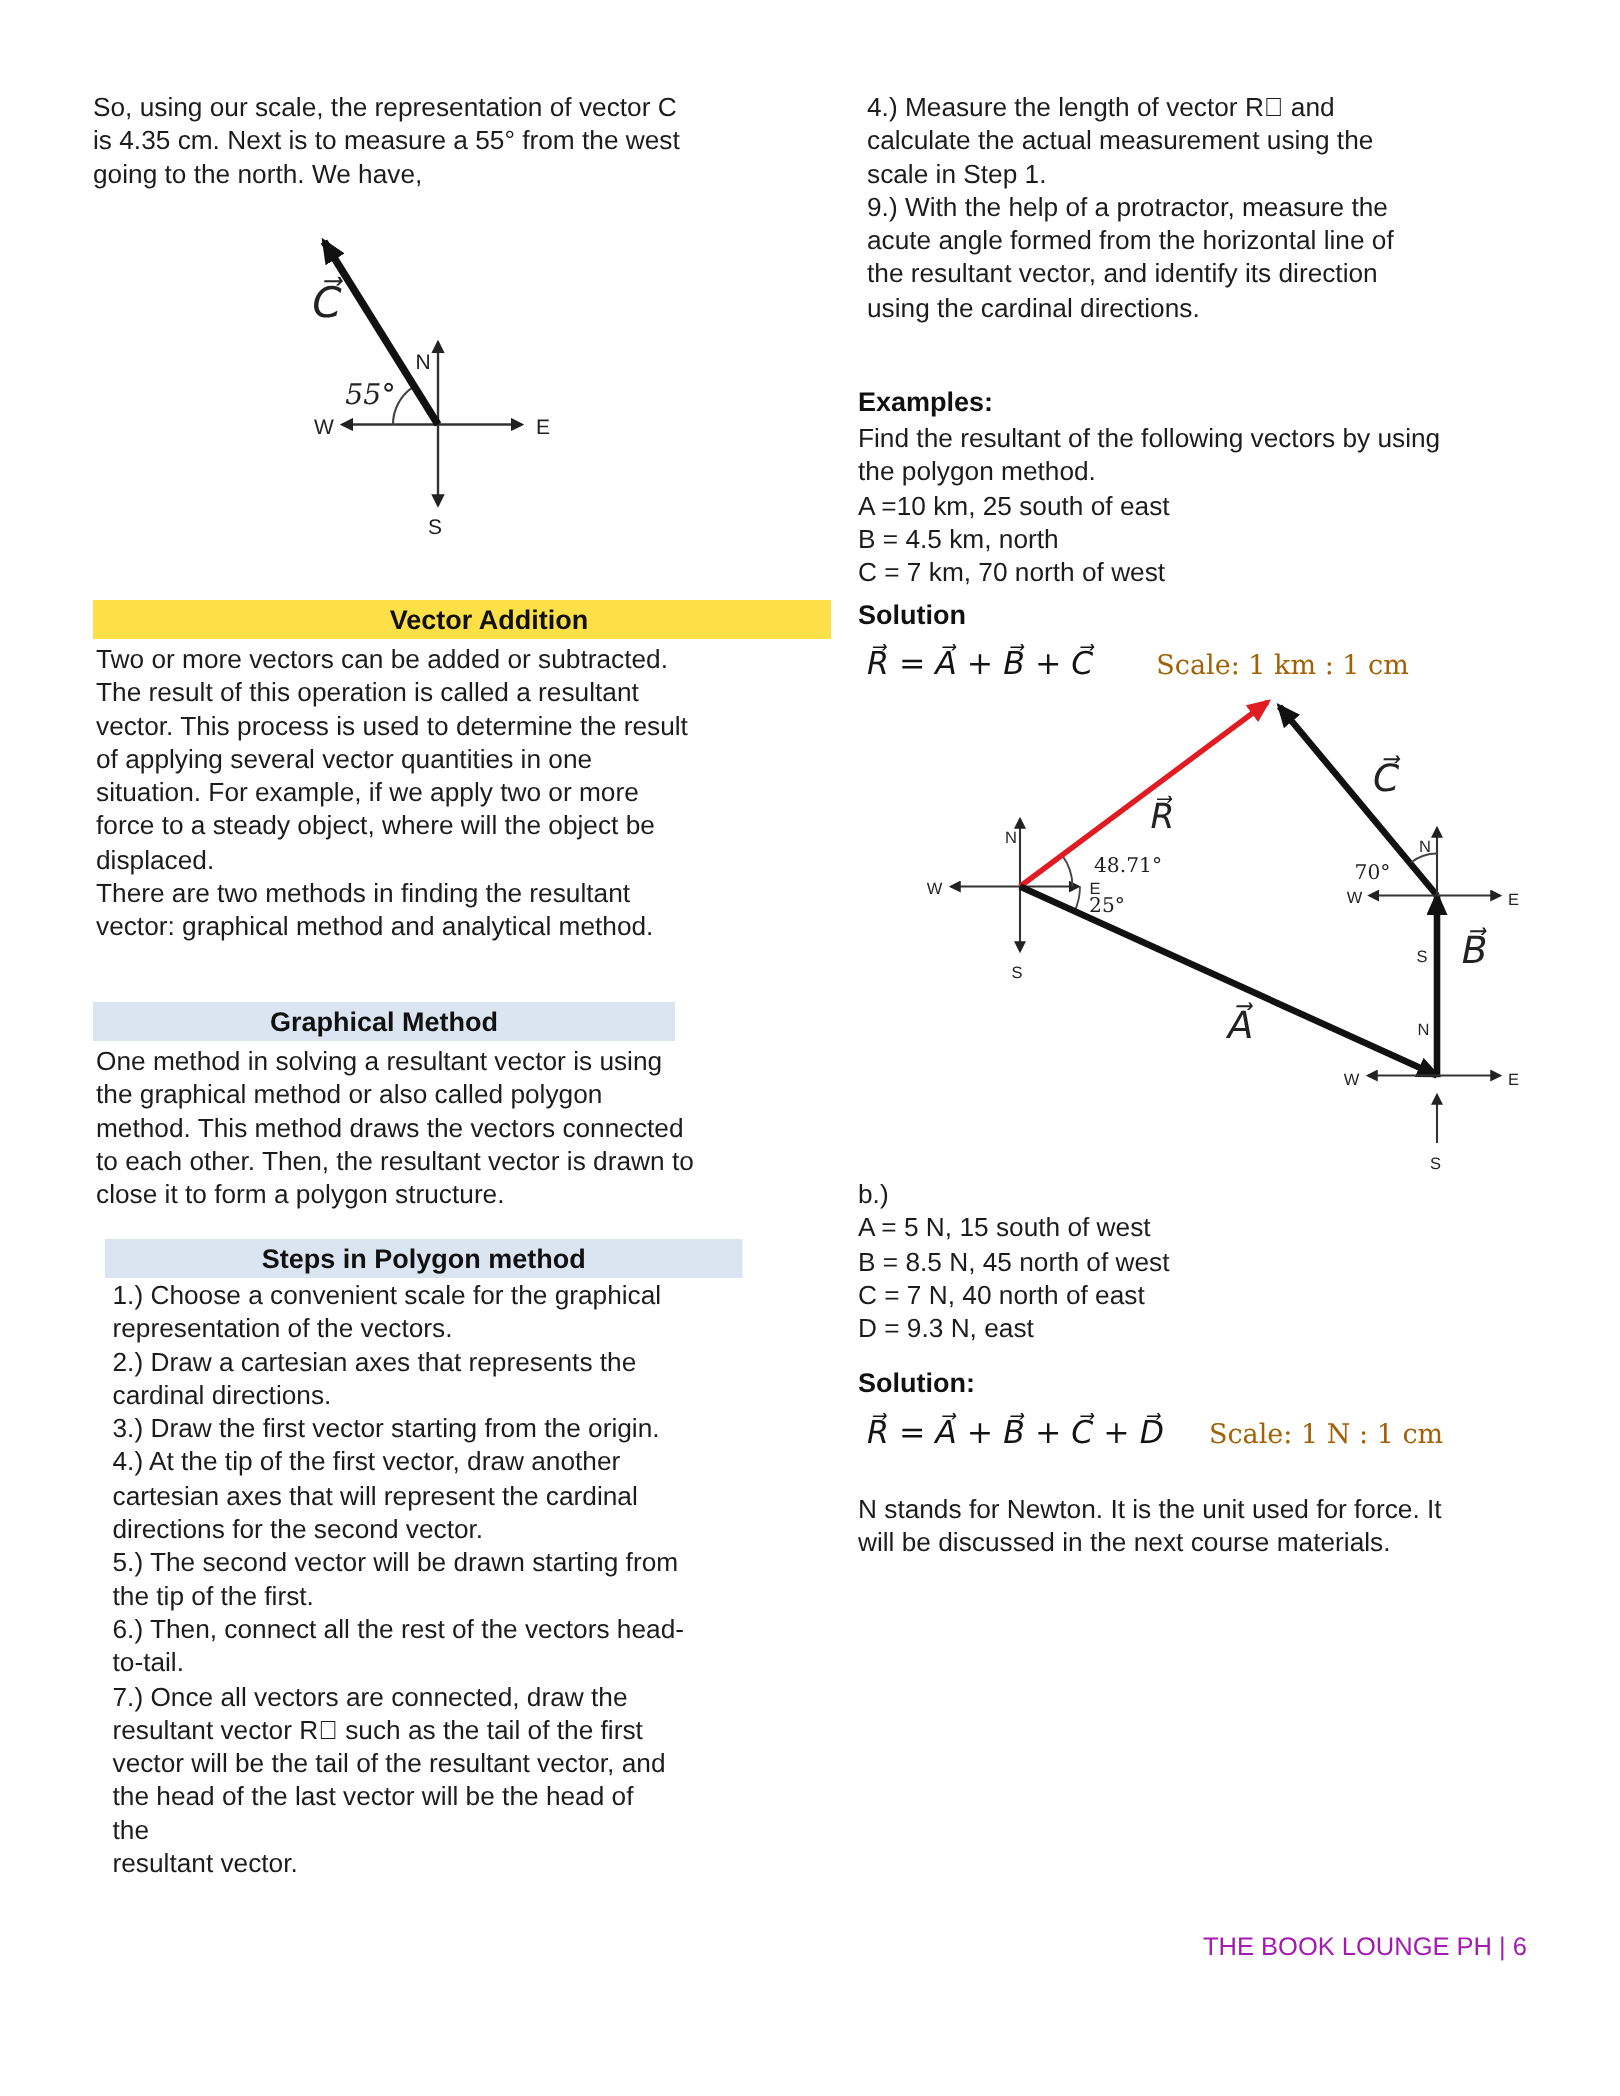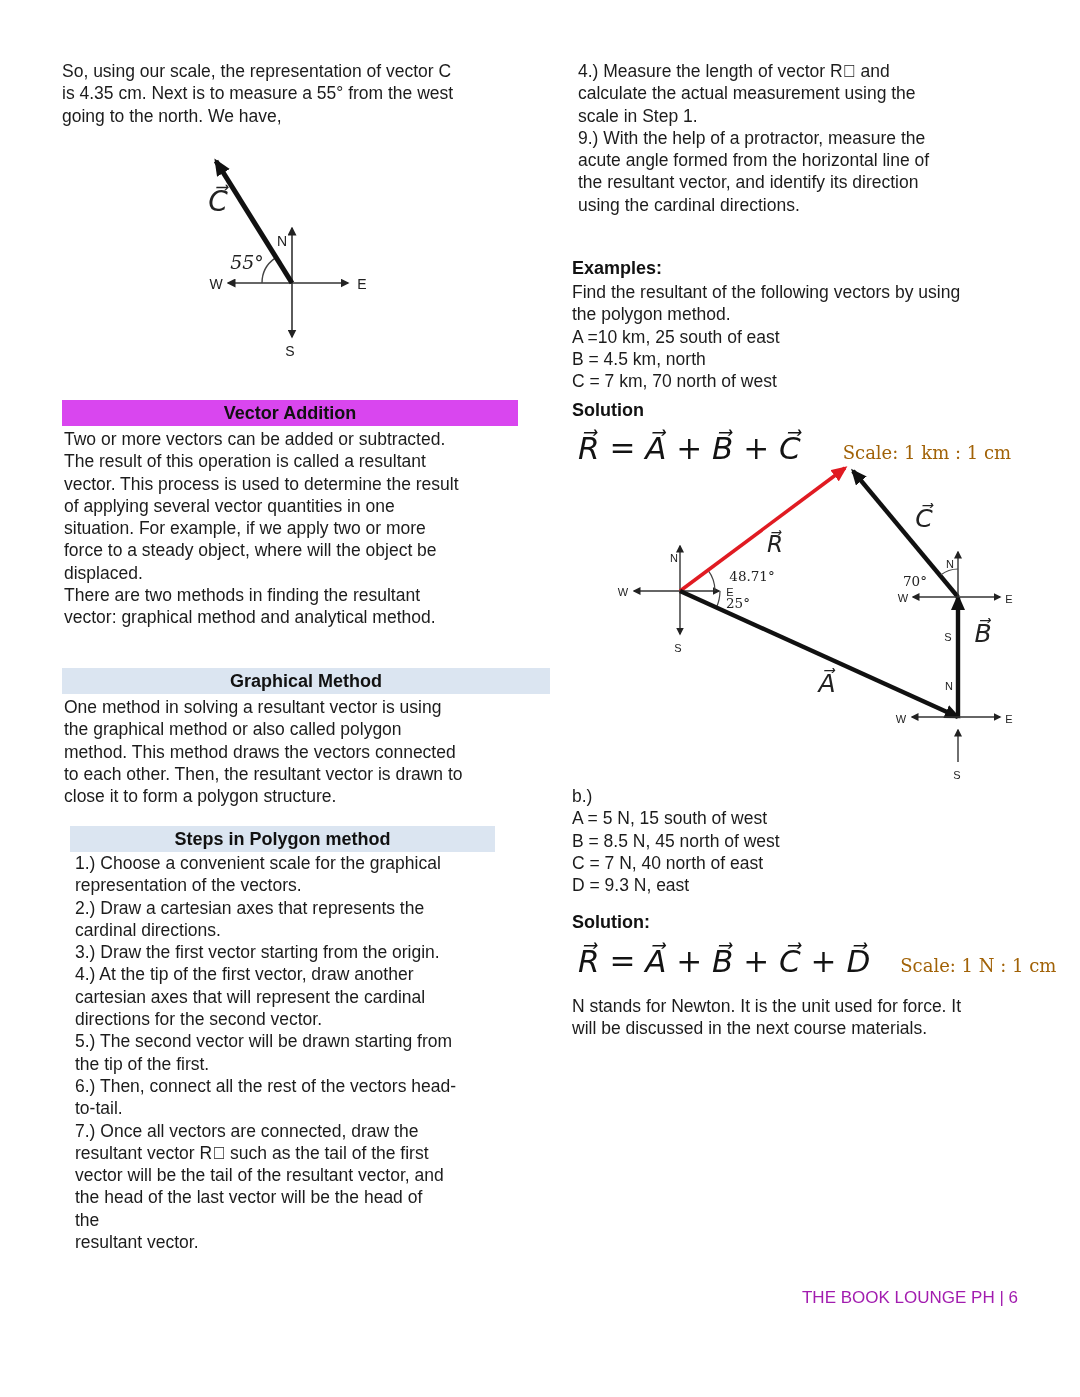--- a/index.html
+++ b/index.html
@@ -8,27 +8,27 @@
     font-family:"Liberation Sans", sans-serif; color:#1c1c1c; overflow:hidden;
   }
   .abs { position:absolute; }
   .para {
     white-space:pre-line; font-size:17.5px; line-height:22.3px; color:#1c1c1c;
   }
   .band {
     position:absolute; text-align:center; font-weight:bold; font-size:18px;
     line-height:26px; color:#111;
   }
-  .band.peach { background:#d946ef; }
+  .band.peach { background:#fde047;padding-left:36px; }
   .band.blue  { background:#dbe5f1; }
   .h-bold { font-weight:bold; font-size:18px; color:#111; }
   .formula-row { display:flex; align-items:baseline; }
   .formula {
     font-family:"DejaVu Serif","DejaVu Sans",serif; font-style:italic;
-    font-size:31px; color:#131313;text-align:right;
+    font-size:21px; color:#131313;text-align:right;
   }
   .scale-txt {
     font-family:"DejaVu Serif","DejaVu Sans",serif; font-size:18px; color:#a16207;
   }
   .caption {
     font-family:"DejaVu Serif","DejaVu Sans",serif; font-size:14.5px;
     line-height:21px; color:#222; white-space:pre-line;
   }
   .note-italic { font-size:17.5px; line-height:22.3px; white-space:pre-line; }
   .footer { font-size:17px; color:#a21caf; text-align:right; }
@@ -72,21 +72,21 @@
   <div class="abs para" style="left:64px; top:428px; width:458px;">Two or more vectors can be added or subtracted.
 The result of this operation is called a resultant
 vector. This process is used to determine the result
 of applying several vector quantities in one
 situation. For example, if we apply two or more
 force to a steady object, where will the object be
 displaced.
 There are two methods in finding the resultant
 vector: graphical method and analytical method.</div>
 
-  <div class="band blue" style="left:62px; top:668px; width:488px;">Graphical Method</div>
+  <div class="band blue" style="left:62px; top:668px; width:388px;">Graphical Method</div>
   <div class="abs para" style="left:64px; top:696px; width:458px;">One method in solving a resultant vector is using
 the graphical method or also called polygon
 method. This method draws the vectors connected
 to each other. Then, the resultant vector is drawn to
 close it to form a polygon structure.</div>
 
   <div class="band blue" style="left:70px; top:826px; width:425px;">Steps in Polygon method</div>
   <div class="abs para" style="left:75px; top:852px; width:450px;">1.) Choose a convenient scale for the graphical
 representation of the vectors.
 2.) Draw a cartesian axes that represents the

